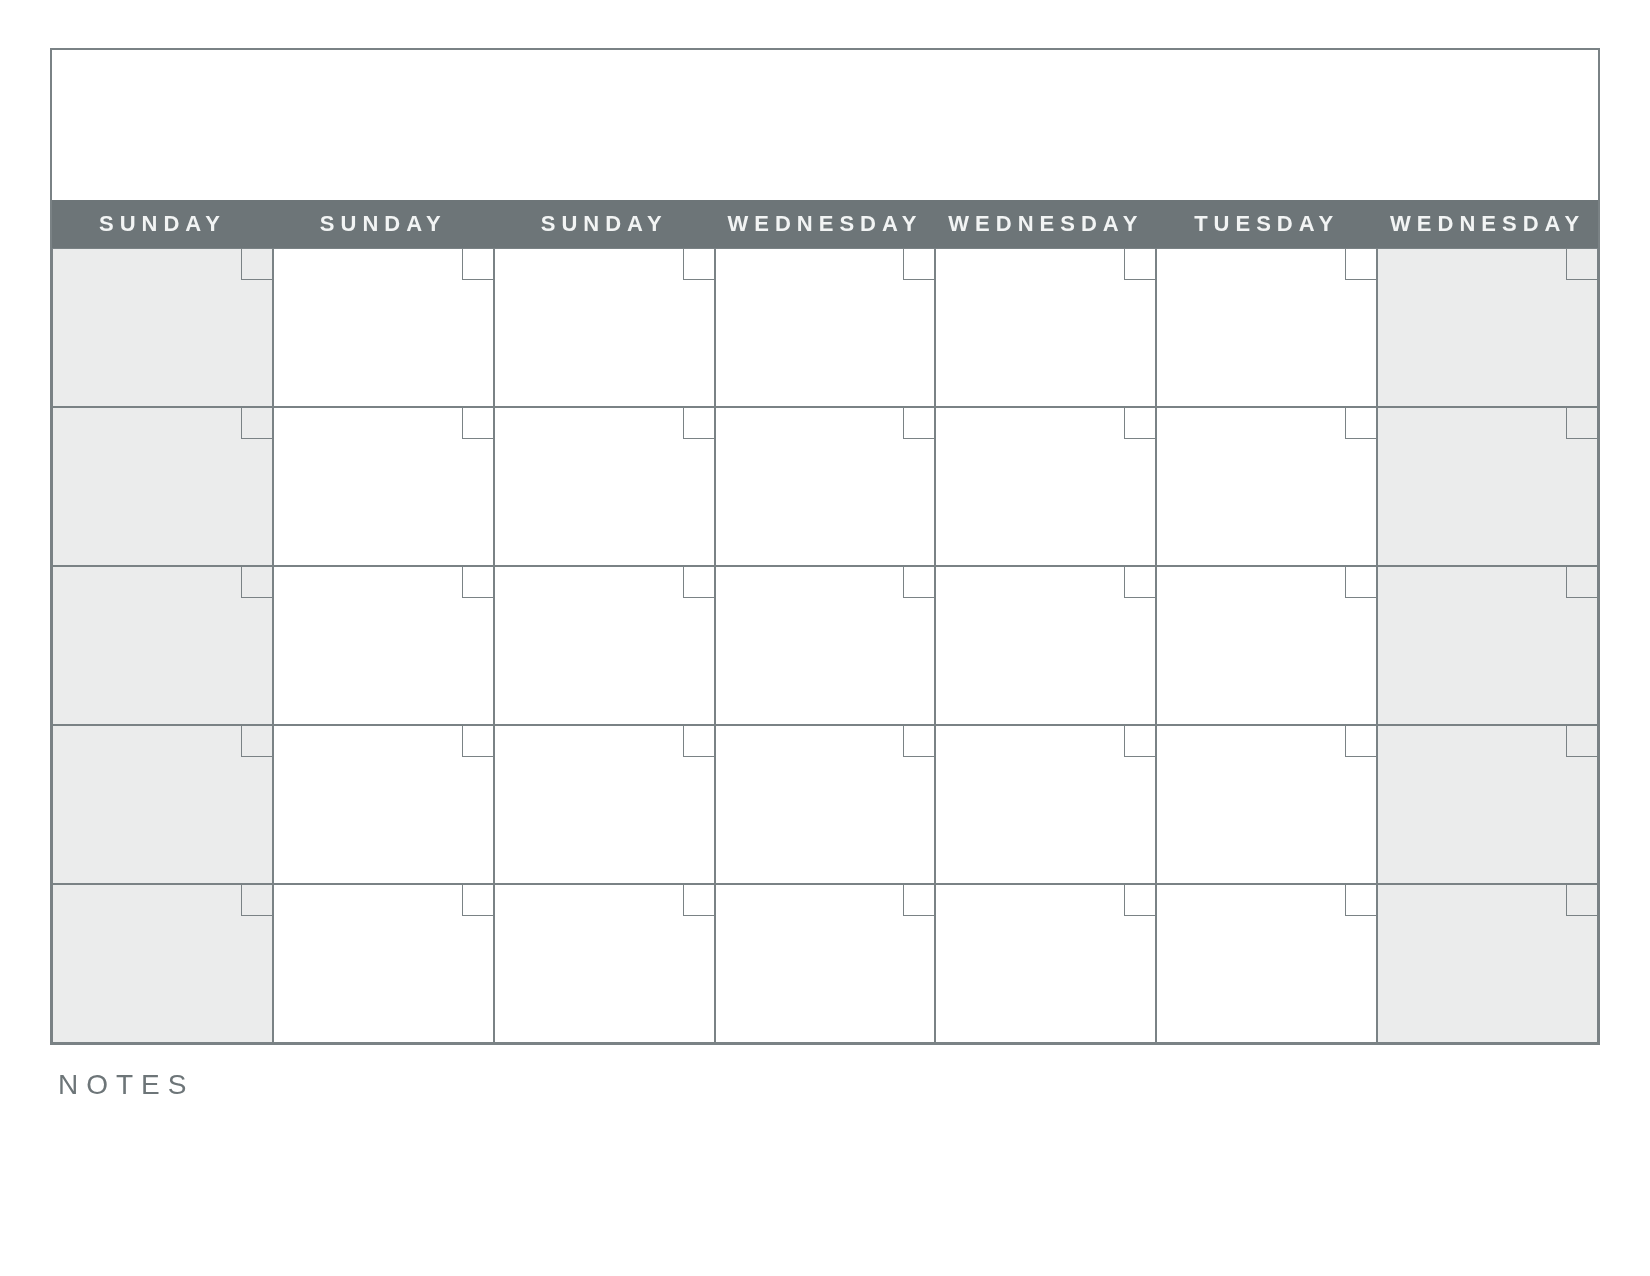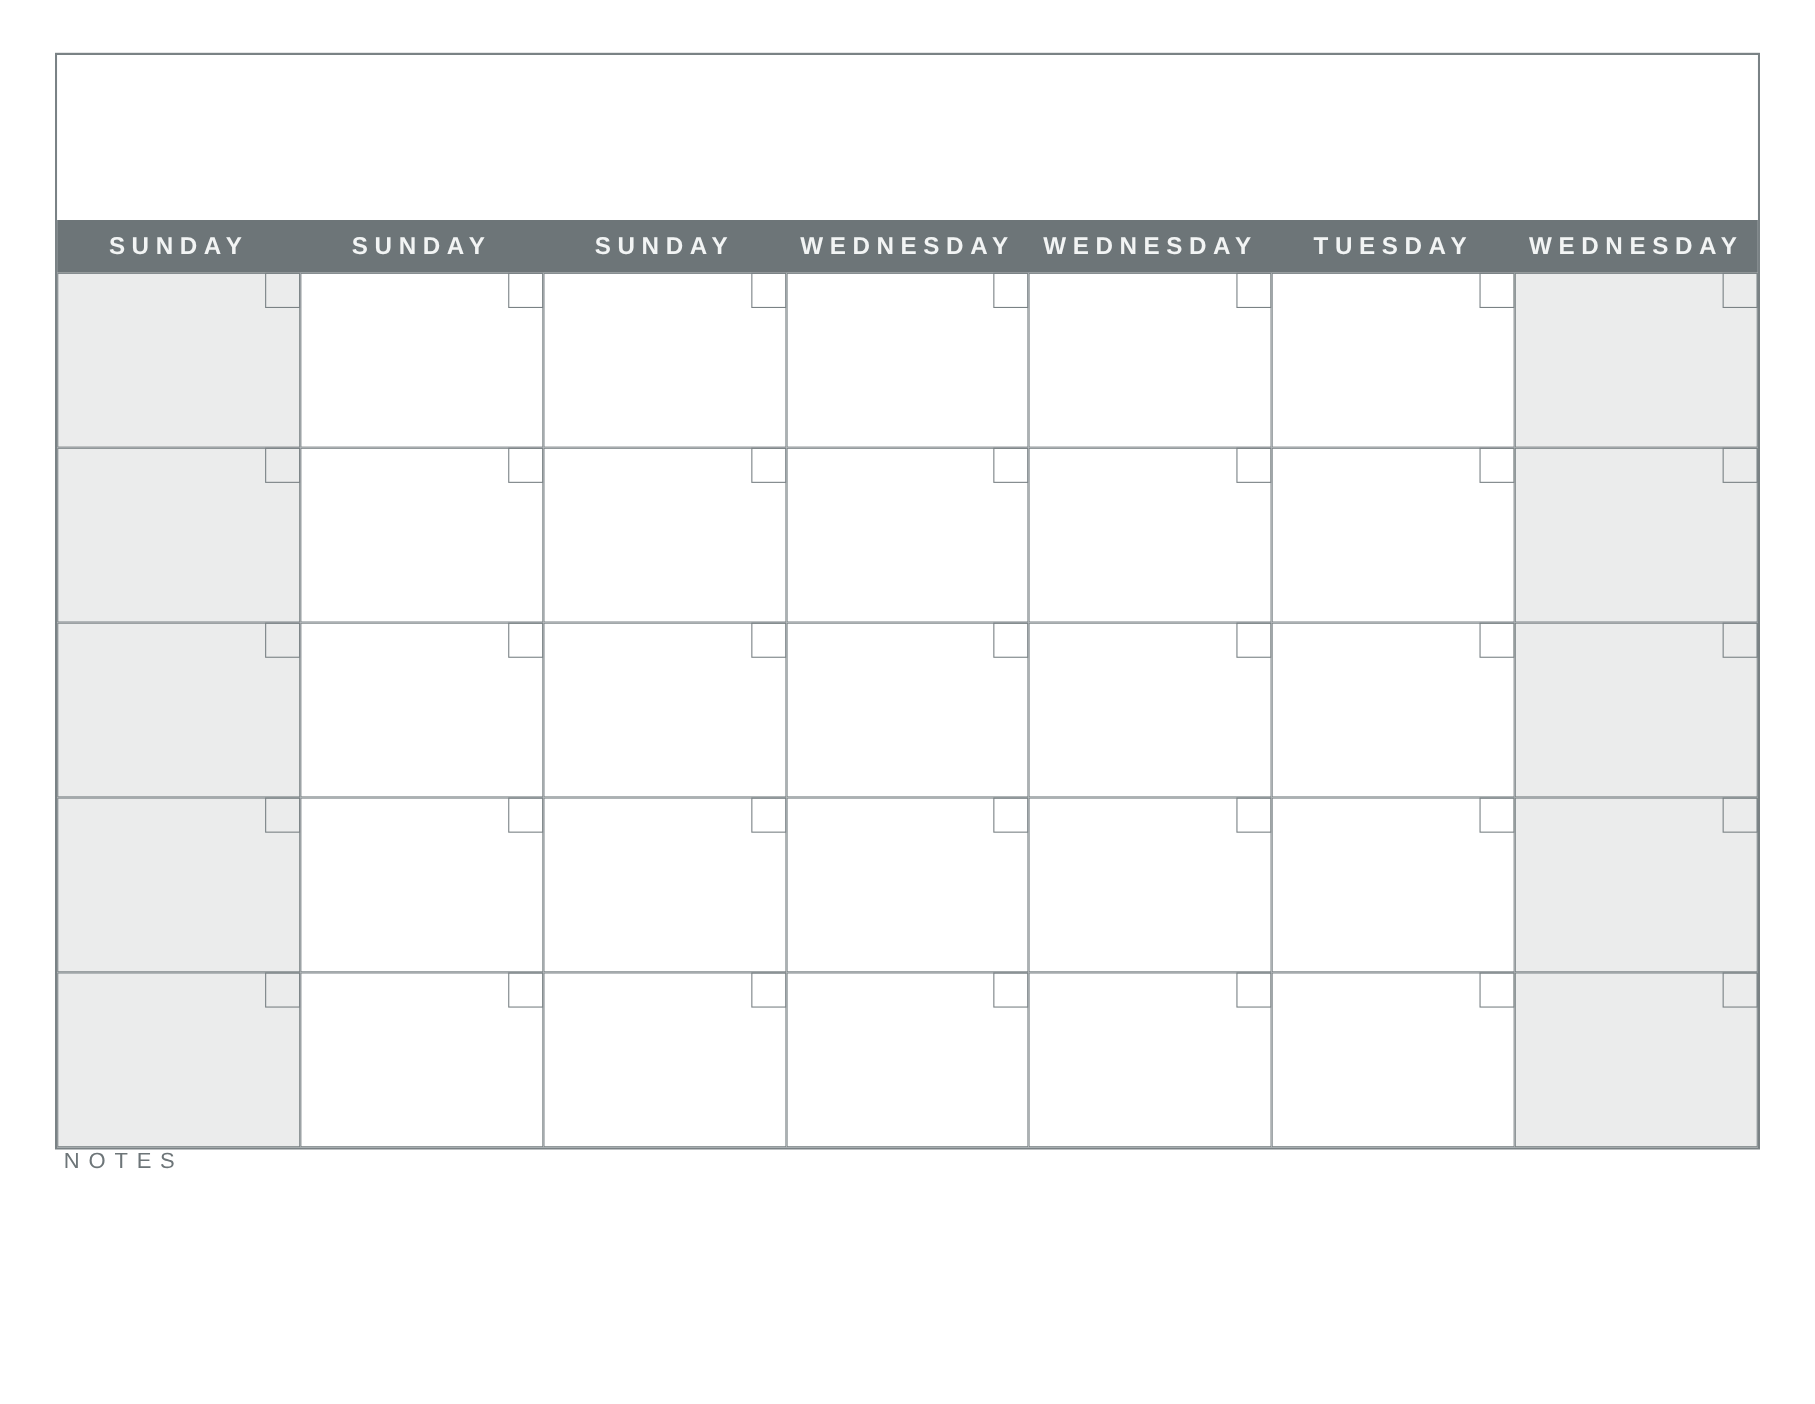--- a/index.html
+++ b/index.html
@@ -82,22 +82,23 @@
     box-sizing: border-box;
     background: transparent;
     display: flex;
     align-items: center;
     justify-content: center;
     font-size: 13px;
     color: #6d7578;
   }
 
   .notes-label {
+    margin-top: 24px;
     margin-left: 8px;
-    font-size: 20px;
+    font-size: 28px;
     letter-spacing: 8px;
     color: #6d7578;
   }
 </style>
 </head>
 <body>
 
 <div class="page">
 
   <div class="calendar">

